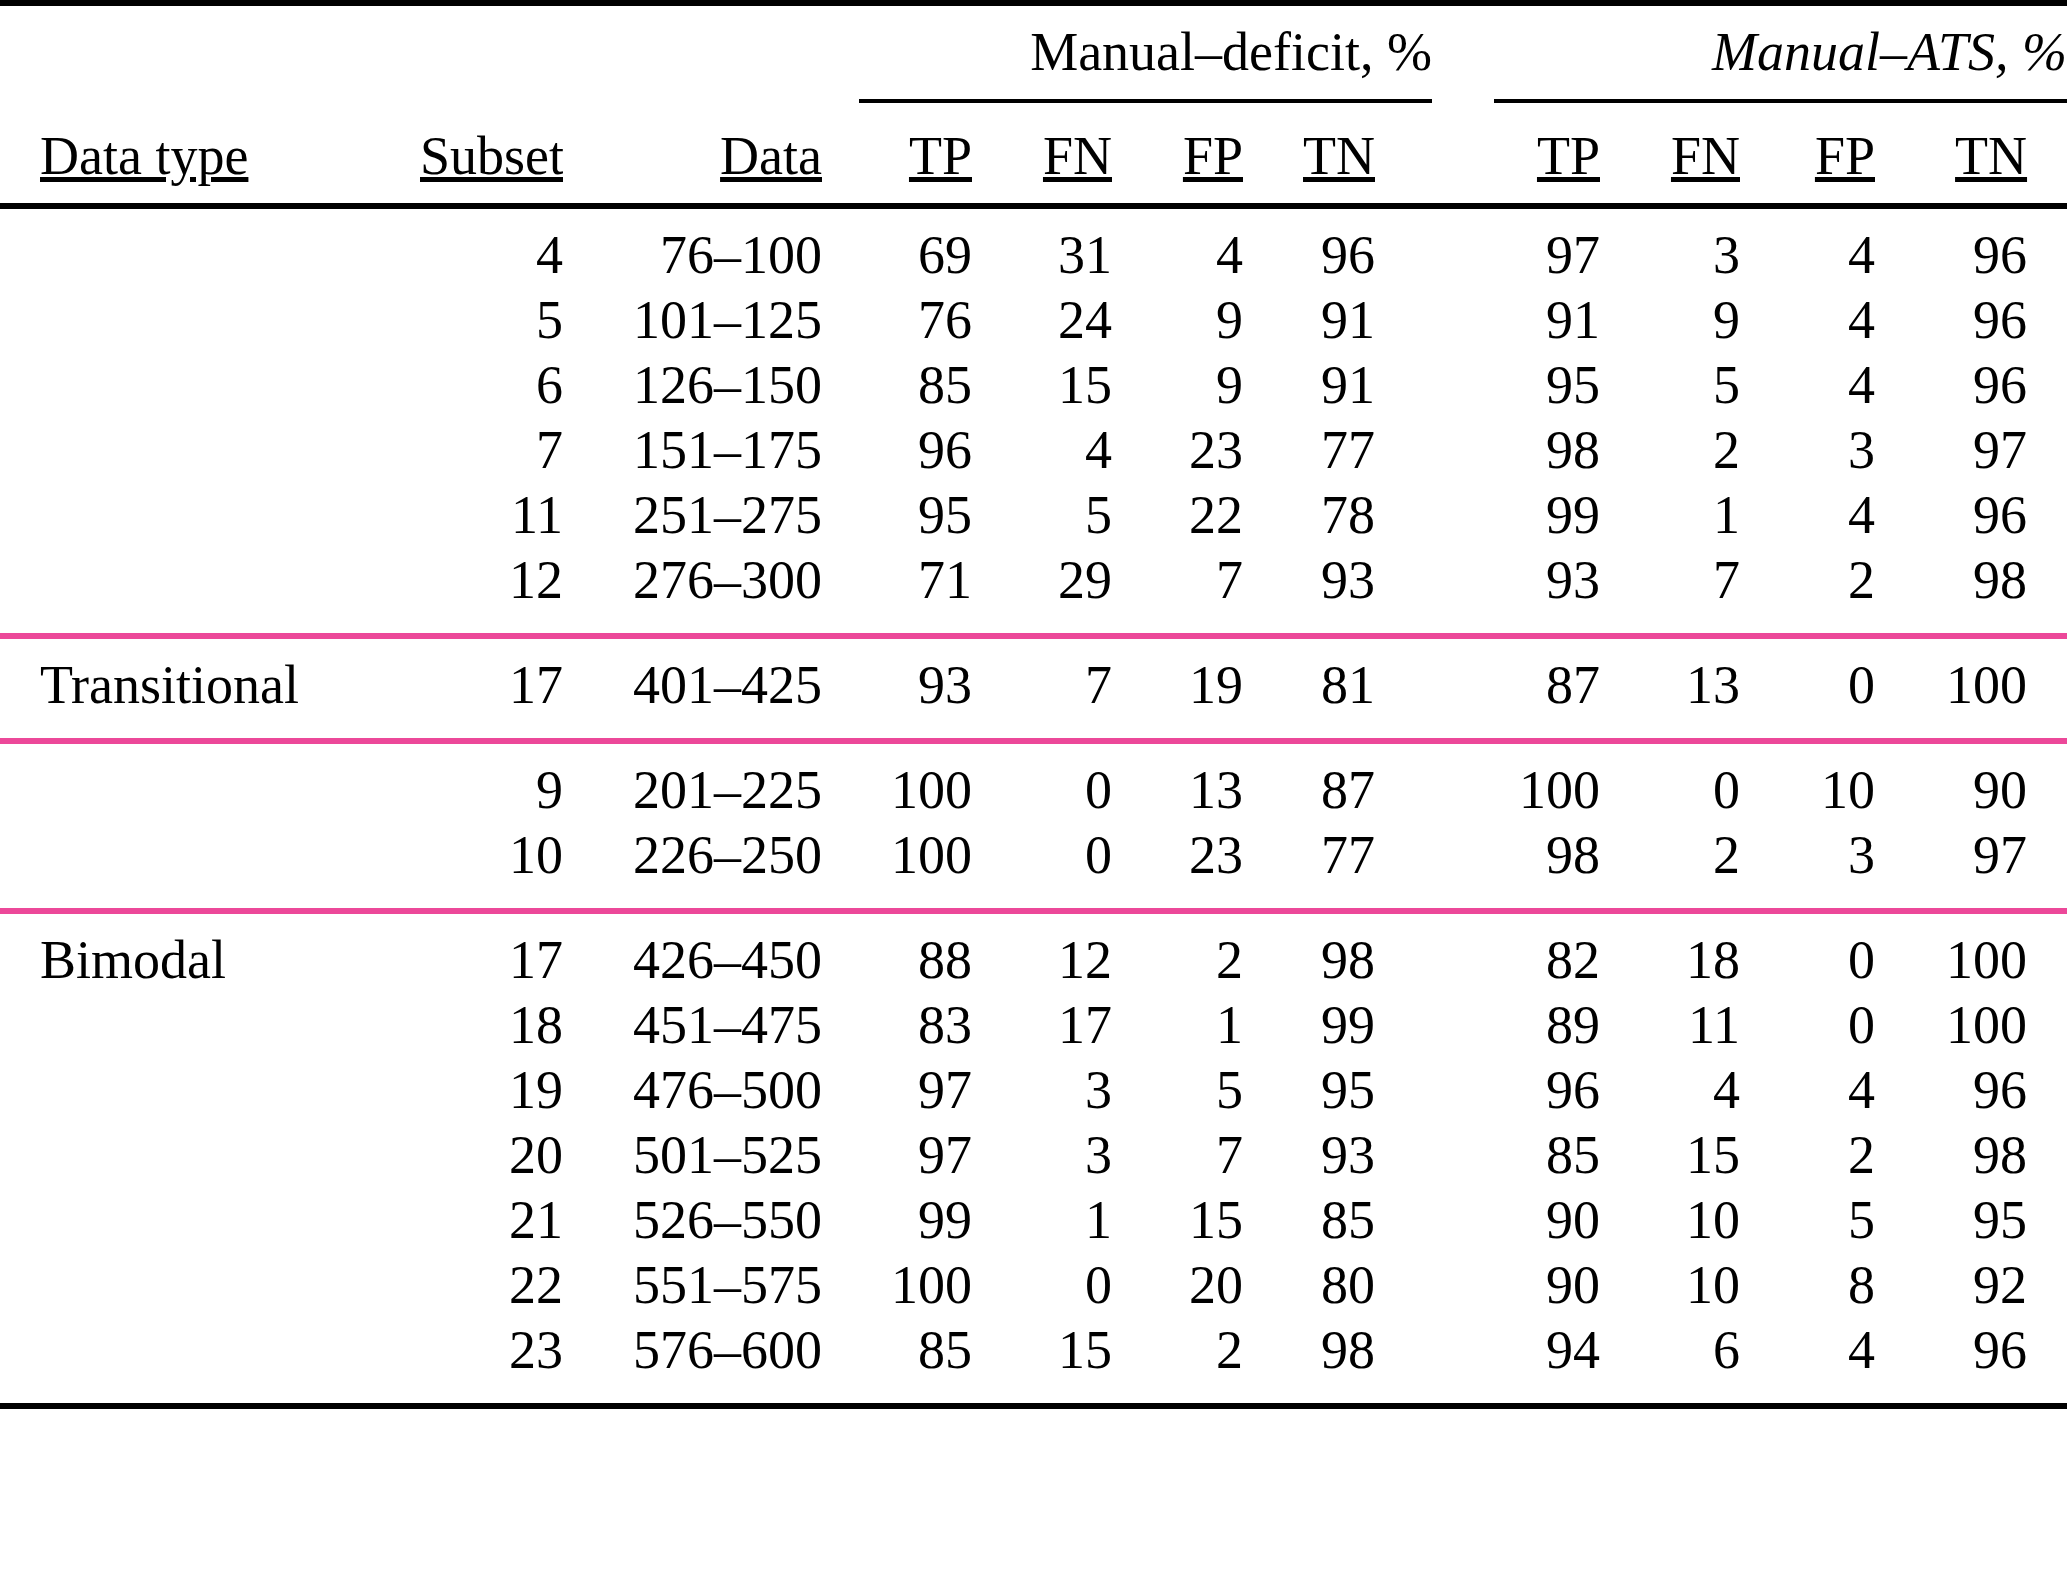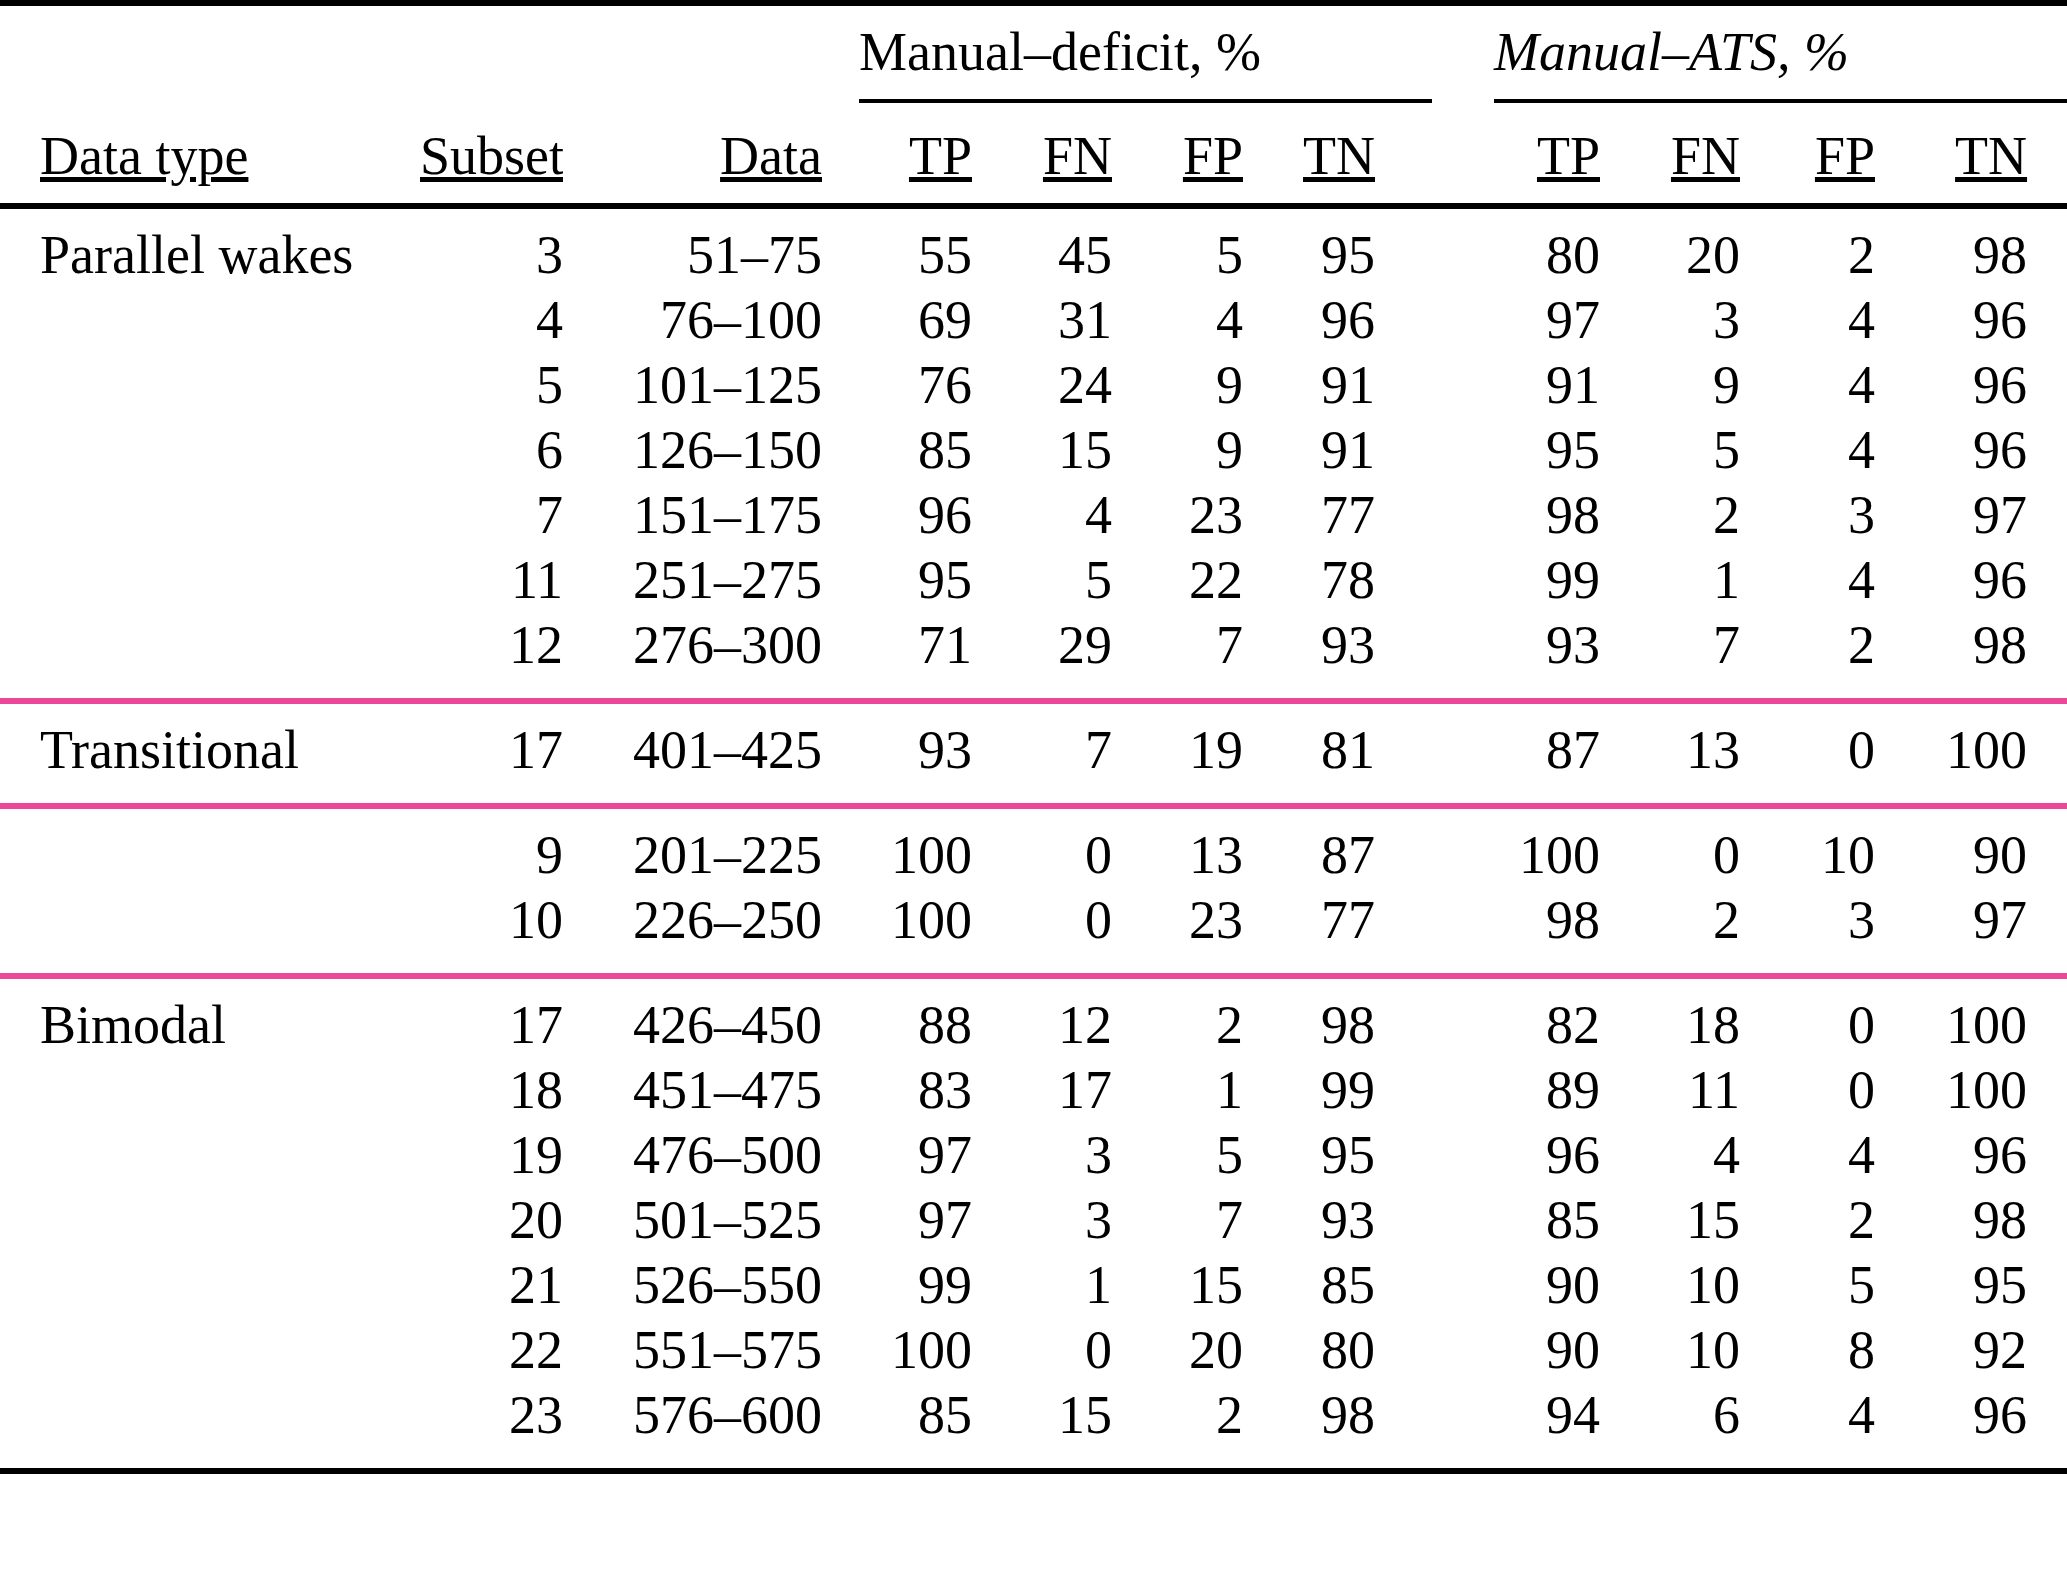--- a/index.html
+++ b/index.html
@@ -28,21 +28,21 @@
     overflow: hidden;
   }
   .c1 { text-align: left; padding-left: 40px; }
   
   tr.groups th { height: 97px; vertical-align: bottom; padding: 0; }
   .cmid {
     height: 93px;
     border-bottom: 4px solid #000;
     display: flex;
     align-items: center;
-    justify-content: flex-start;
+    justify-content: flex-end;
   }
   .cmid-def { margin-left: 37px; }
   .cmid-ats { margin-left: 62px; font-style: italic; }
   tr.cols th { height: 94px; vertical-align: middle; padding-top: 6px; text-decoration: underline; }
   thead { border-bottom: 6px solid #000; }
   tbody { border-top: 6px solid #ec4899; }
   tbody:first-of-type { border-top: none; }
   .pr-mid { padding-right: 57px; }
   .pr-end { padding-right: 40px; }
   tbody tr:first-child td { padding-top: 14px; }
@@ -89,33 +89,20 @@
         <th>FP</th>
         <th class="pr-mid">TN</th>
         <th>TP</th>
         <th>FN</th>
         <th>FP</th>
         <th class="pr-end">TN</th>
       </tr>
     </thead>
   <tbody>
         <tr>
-          <td class="c1">Parallel wakes</td>
-          <td>3</td>
-          <td>51–75</td>
-          <td>55</td>
-          <td>45</td>
-          <td>5</td>
-          <td class="pr-mid">95</td>
-          <td>80</td>
-          <td>20</td>
-          <td>2</td>
-          <td class="pr-end">98</td>
-        </tr>
-        <tr>
           <td class="c1"></td>
           <td>4</td>
           <td>76–100</td>
           <td>69</td>
           <td>31</td>
           <td>4</td>
           <td class="pr-mid">96</td>
           <td>97</td>
           <td>3</td>
           <td>4</td>

